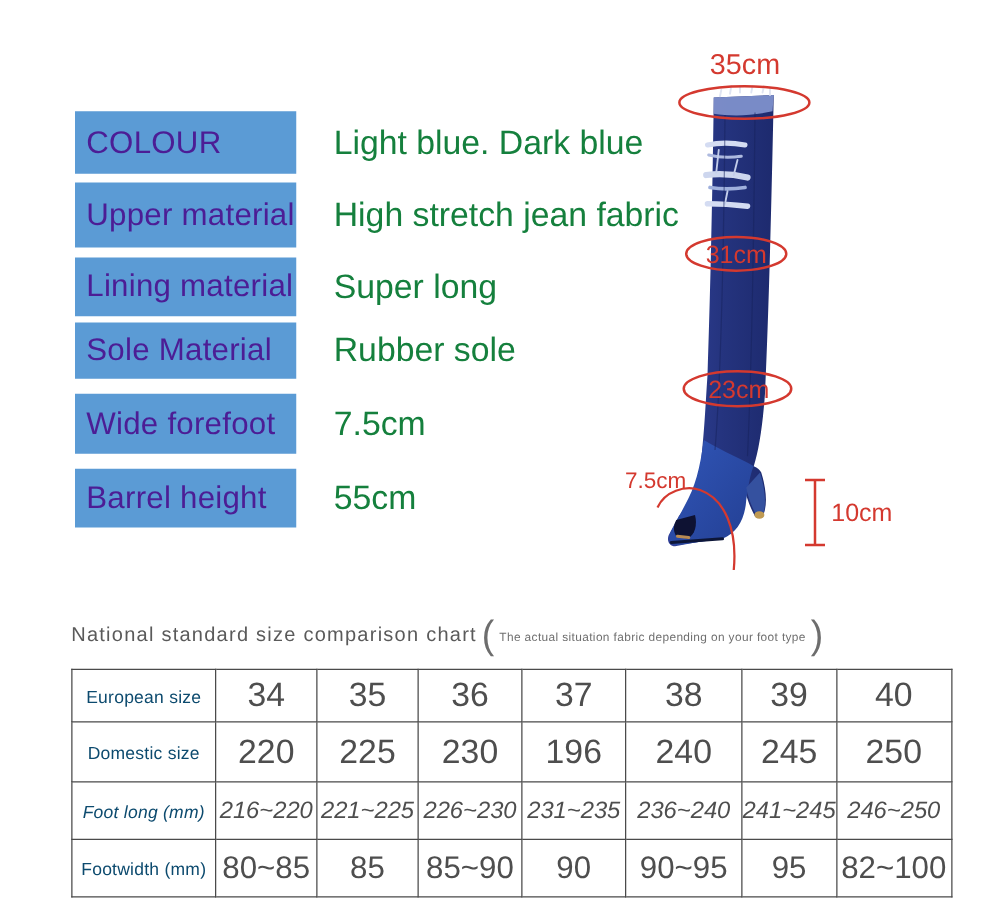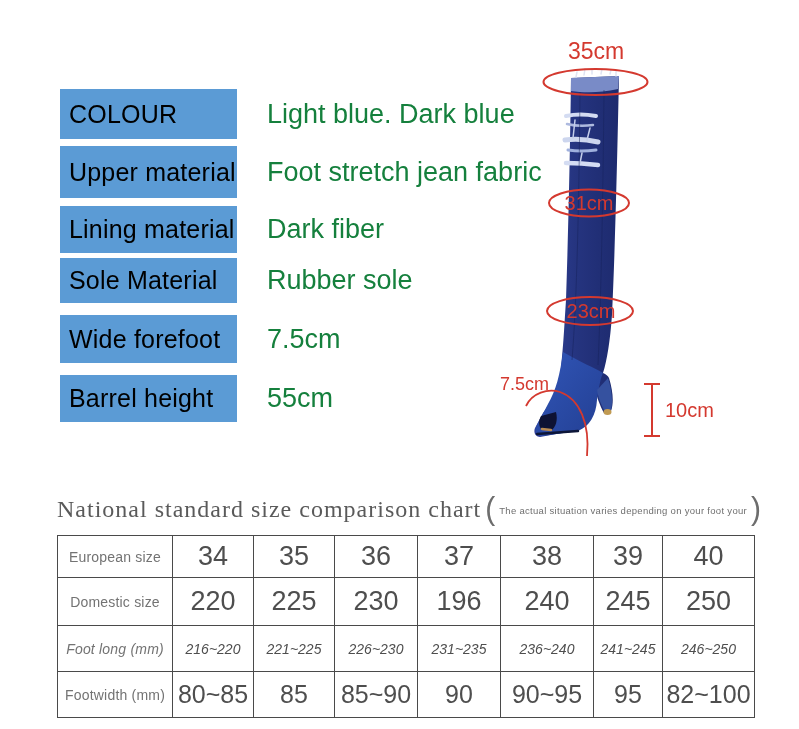--- a/index.html
+++ b/index.html
@@ -10,73 +10,73 @@
   
   .spec-row{position:absolute;left:60px;}
   .sr1{top:89px;height:50px;}
   .sr2{top:146px;height:52px;}
   .sr3{top:206px;height:47px;}
   .sr4{top:258px;height:45px;}
   .sr5{top:315px;height:48px;}
   .sr6{top:375px;height:47px;}
   .spec-label{
     position:absolute;left:0;top:0;width:177px;height:100%;
-    background:#5b9bd5;color:#000000;font-size:25px;
+    background:#5b9bd5;color:#4c1d95;font-size:25px;
     display:flex;align-items:center;padding-left:9px;box-sizing:border-box;
     letter-spacing:0.2px;white-space:nowrap;
   }
   .spec-value{
     position:absolute;left:207px;top:0;height:100%;
     display:flex;align-items:center;color:#15803d;font-size:27px;white-space:nowrap;
   }
   
   #boot-figure{position:absolute;left:470px;top:28px;width:320px;height:455px;}
   
   #chart-heading{
     position:absolute;left:57px;top:492px;height:34px;
     display:flex;align-items:center;color:#5c5c5c;
   }
-  #chart-heading .main{font-size:24px;letter-spacing:1px;color:#5a5a5a;font-family:Liberation Serif, serif;}
+  #chart-heading .main{font-size:16px;letter-spacing:1px;color:#5a5a5a;}
   #chart-heading .paren{font-size:30px;font-weight:100;color:#6d6d6d;margin:0 4px;transform:scaleY(1.05);}
   #chart-heading .note{font-size:9.5px;color:#6f6f6f;letter-spacing:0.3px;position:relative;top:1px;}
   
   #size-table{
     position:absolute;left:57px;top:535px;border-collapse:collapse;table-layout:fixed;
     color:#4e4e4e;
   }
   #size-table td{
     border:1px solid #4a4a4a;text-align:center;vertical-align:middle;
     overflow:hidden;white-space:nowrap;padding:0;
   }
   #size-table tr.r1{height:42px;}
   #size-table tr.r2{height:48px;}
   #size-table tr.r3{height:46px;font-style:italic;}
   #size-table tr.r4{height:46px;}
-  #size-table td.lbl{font-size:14px;letter-spacing:0.2px;color:#737373;}
+  #size-table td.lbl{font-size:14px;letter-spacing:0.2px;color:#0c4a6e;}
   tr.r1 td.val{font-size:27px;}
   tr.r2 td.val{font-size:27px;}
-  tr.r3 td.val{font-size:14px;}
+  tr.r3 td.val{font-size:19px;}
   tr.r4 td.val{font-size:25px;}
 </style>
 </head>
 <body>
 
 <div id="stage">
 
   <div class="spec-row sr1">
     <div class="spec-label">COLOUR</div>
     <div class="spec-value">Light blue. Dark blue</div>
   </div>
   <div class="spec-row sr2">
     <div class="spec-label">Upper material</div>
-    <div class="spec-value">Foot stretch jean fabric</div>
+    <div class="spec-value">High stretch jean fabric</div>
   </div>
   <div class="spec-row sr3">
     <div class="spec-label">Lining material</div>
-    <div class="spec-value">Dark fiber</div>
+    <div class="spec-value">Super long</div>
   </div>
   <div class="spec-row sr4">
     <div class="spec-label">Sole Material</div>
     <div class="spec-value">Rubber sole</div>
   </div>
   <div class="spec-row sr5">
     <div class="spec-label">Wide forefoot</div>
     <div class="spec-value">7.5cm</div>
   </div>
   <div class="spec-row sr6">
@@ -179,21 +179,21 @@
         <text x="591" y="318" font-size="20" text-anchor="middle">23cm</text>
         <text x="500" y="390" font-size="18" text-anchor="start">7.5cm</text>
         <text x="665" y="417" font-size="20" text-anchor="start">10cm</text>
       </g>
     </g>
   </svg>
 
   <div id="chart-heading">
     <span class="main">National standard size comparison chart</span>
     <span class="paren">(</span>
-    <span class="note">The actual situation varies depending on your foot your</span>
+    <span class="note">The actual situation fabric depending on your foot type</span>
     <span class="paren">)</span>
   </div>
 
   <table id="size-table">
     <colgroup>
       <col style="width:115px">
         <col style="width:81px">
         <col style="width:81px">
       <col style="width:83px">
         <col style="width:83px">

